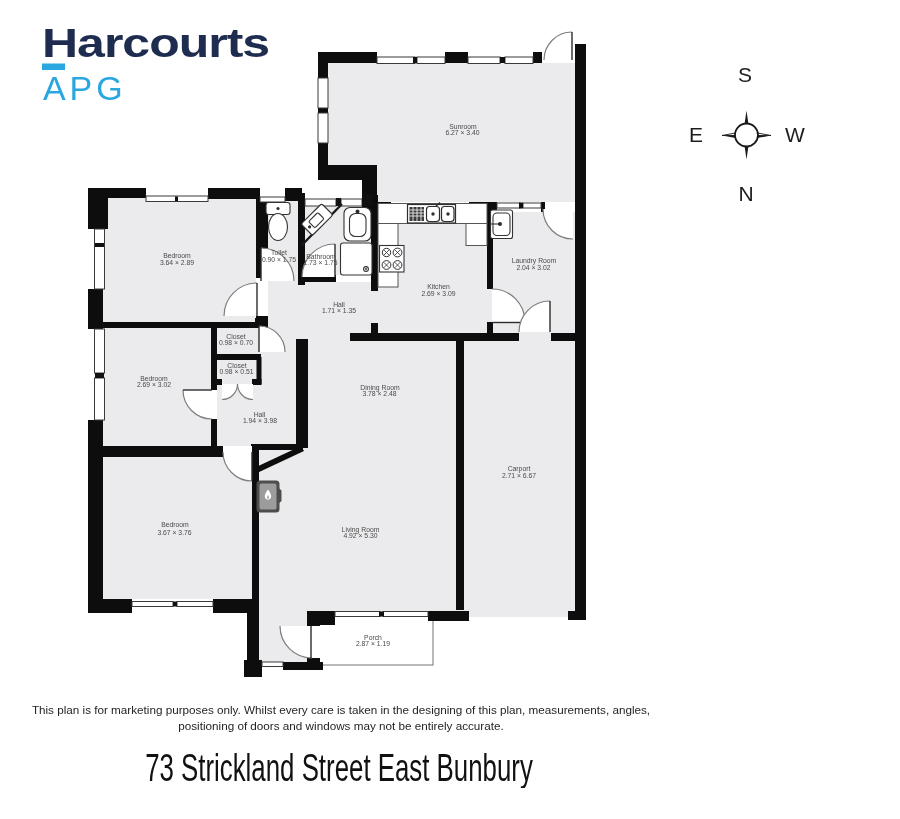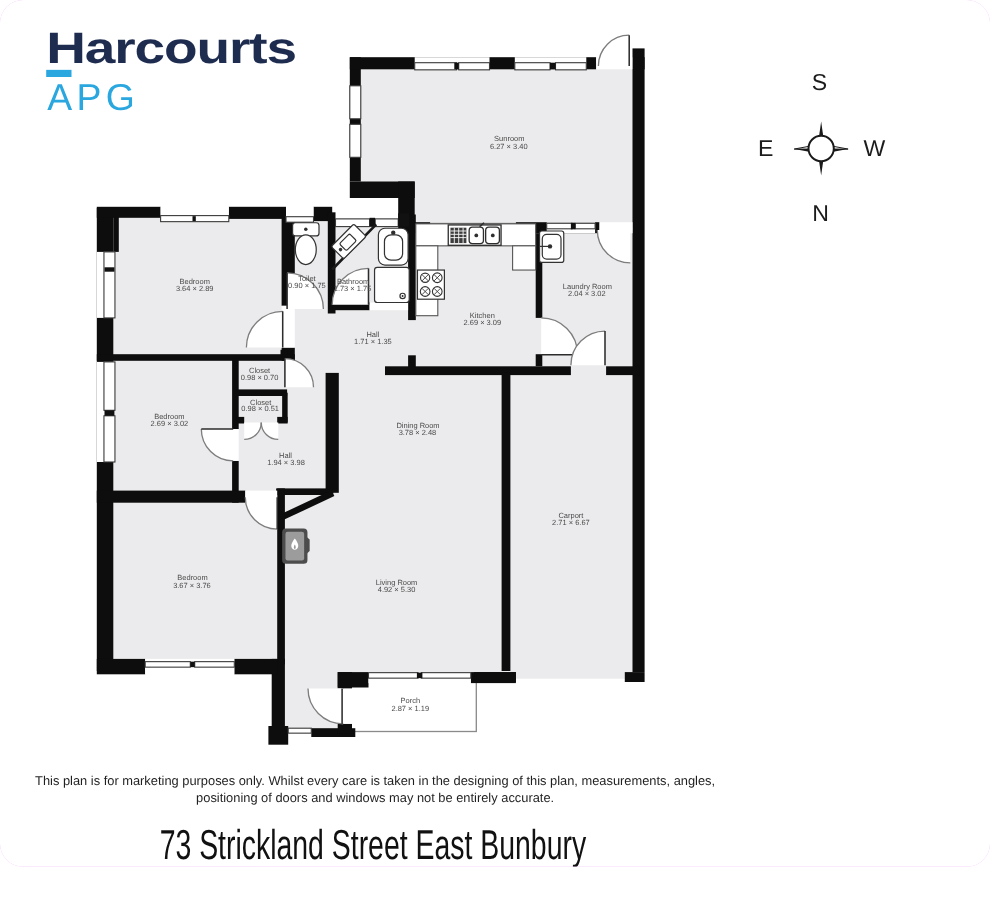--- a/index.html
+++ b/index.html
@@ -1,17 +1,17 @@
 <!DOCTYPE html>
 <html><head>
 <meta charset="utf-8">
 <style>
   html,body{margin:0;padding:0;background:#ffffff;}
-  .page{position:relative;width:900px;height:788px;background:#f0abfc;overflow:hidden;
-        font-family:"Liberation Sans", sans-serif;border-radius:21px;}
+  .page{position:relative;width:900px;height:788px;background:#5eead4;overflow:hidden;
+        font-family:"Liberation Sans", sans-serif;}
   svg text{font-family:"Liberation Sans", sans-serif;}
 </style>
 </head>
 <body>
 <div class="page">
 <svg width="900" height="819" viewBox="0 0 900 819" xmlns="http://www.w3.org/2000/svg">
 
 <rect x="0" y="0" width="900" height="819" fill="#ffffff"></rect>
 
 <g id="floors">

